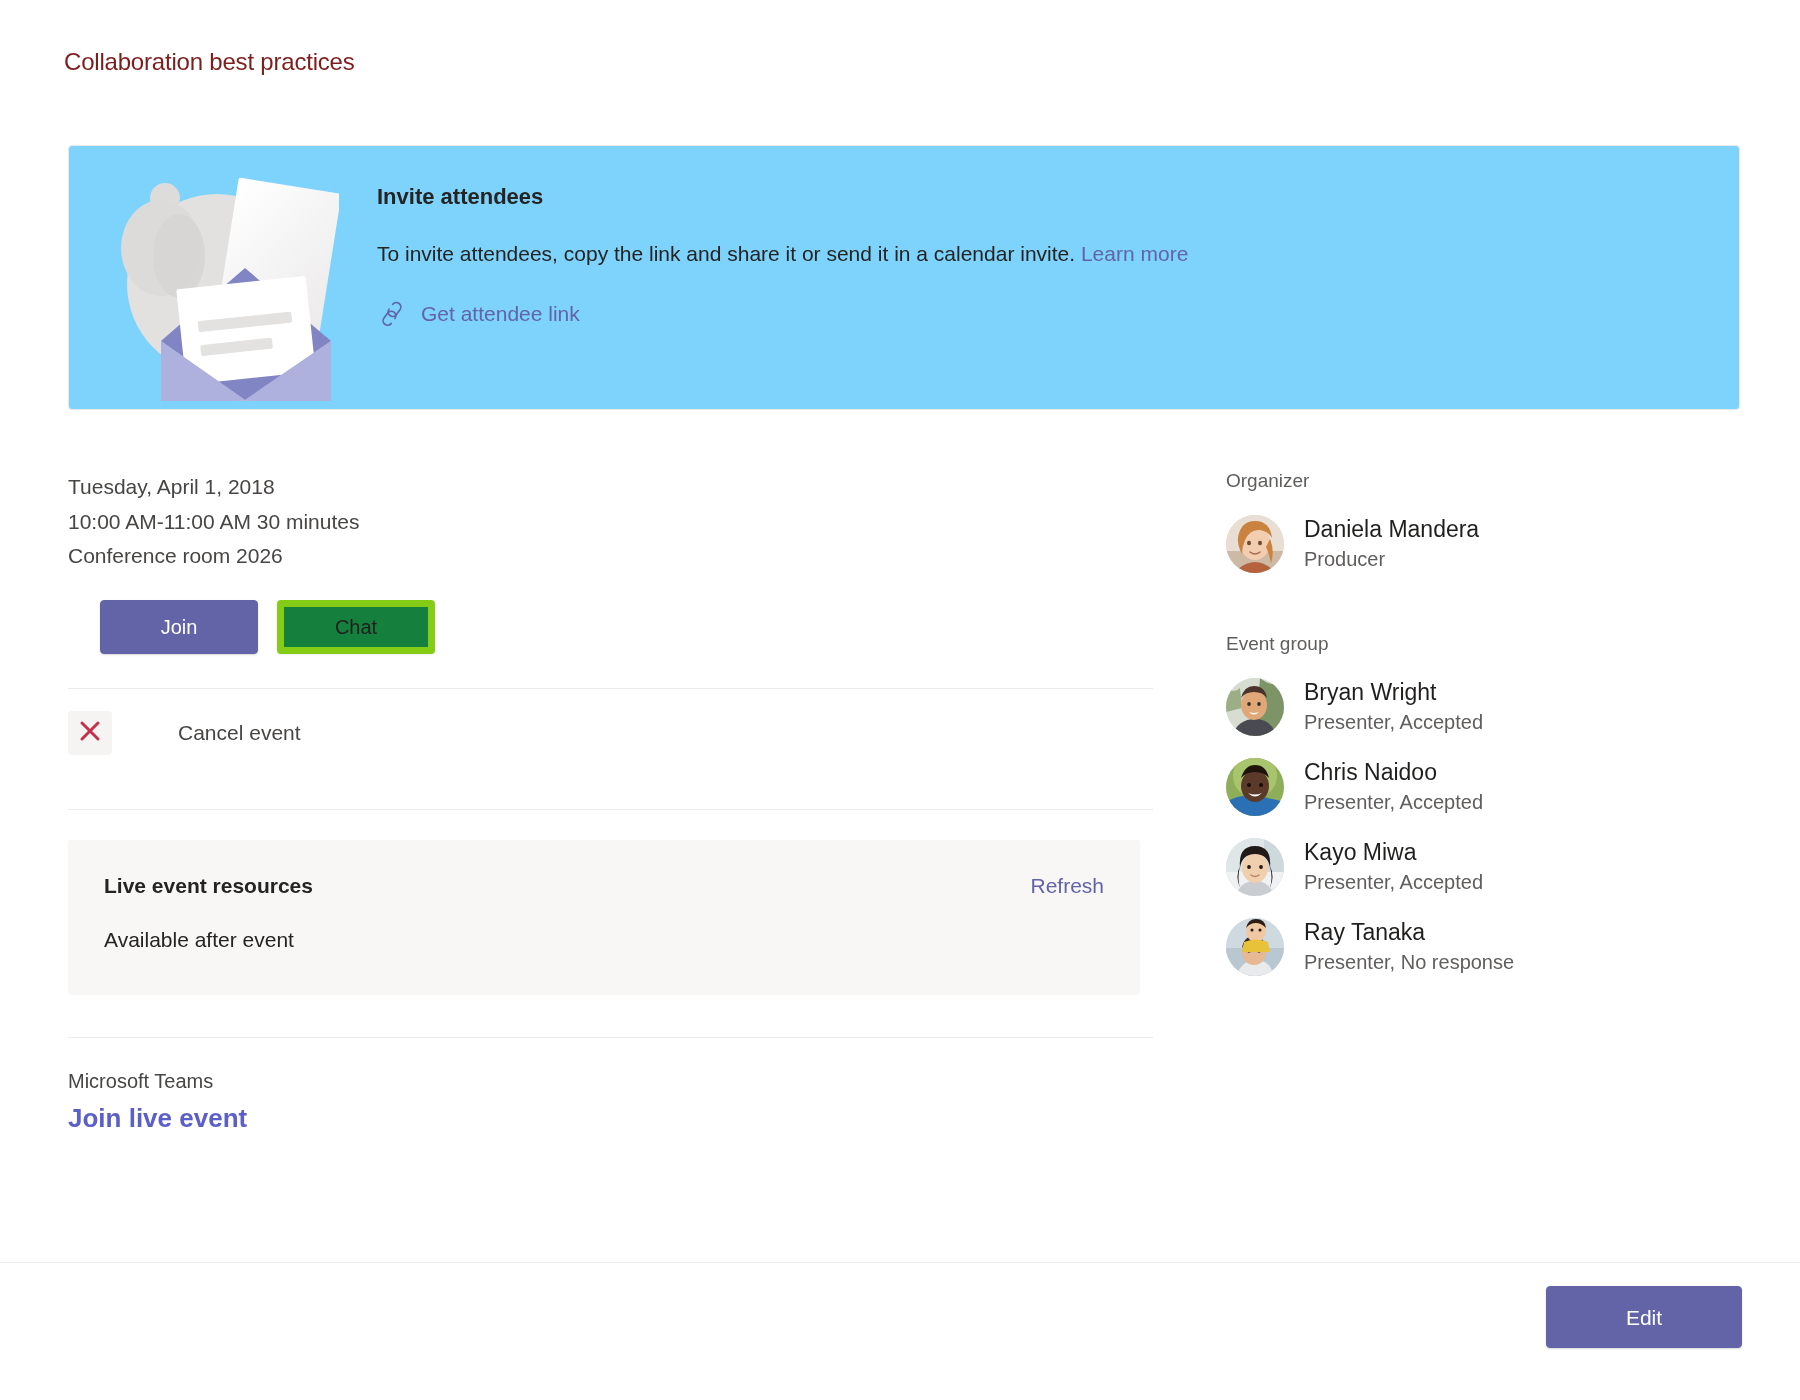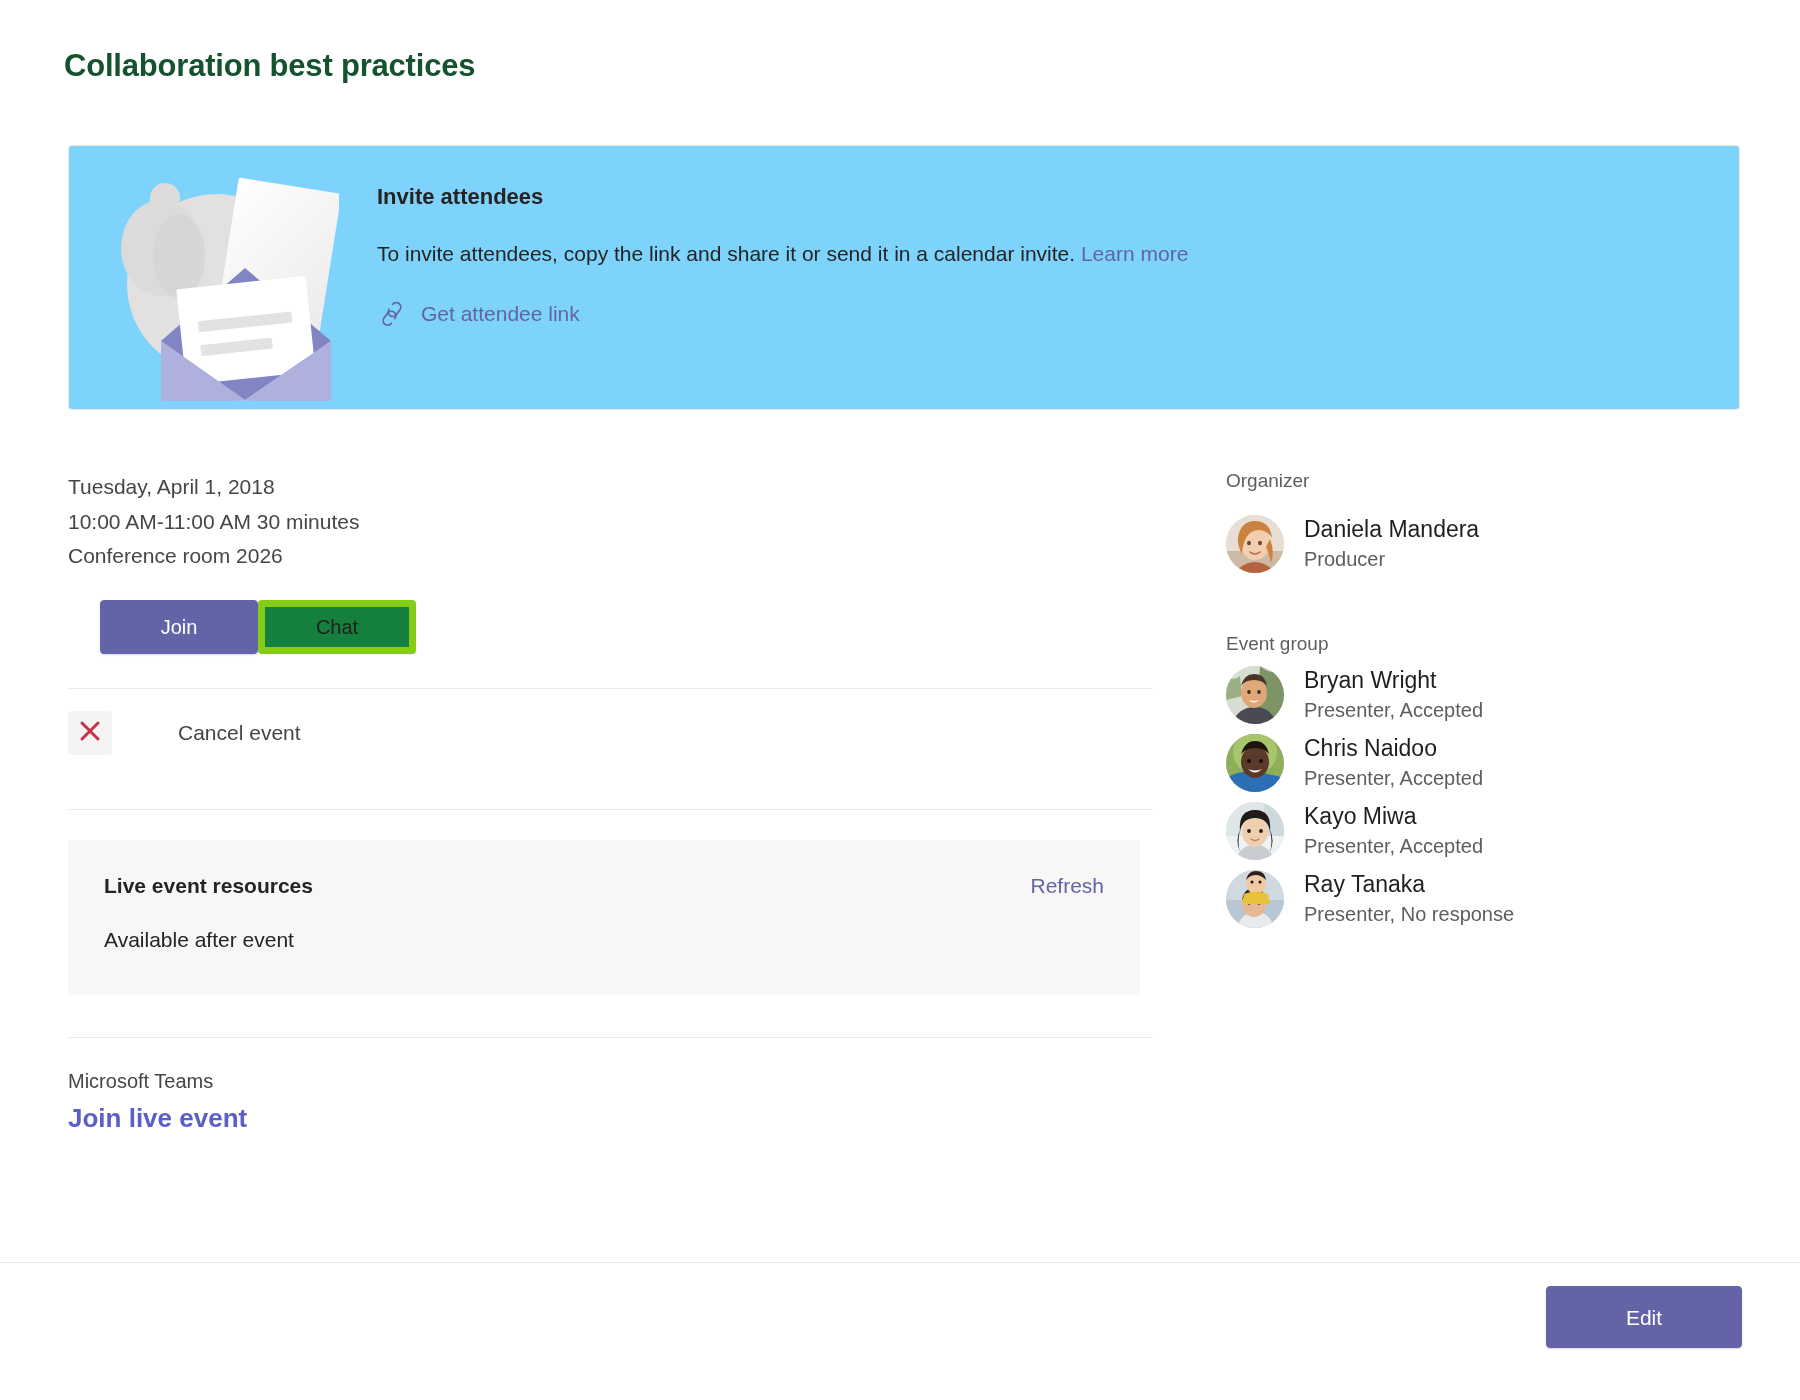--- a/index.html
+++ b/index.html
@@ -16,23 +16,23 @@
     height: 1400px;
     overflow: hidden;
     background: #ffffff;
   }
 
   
   .page-title {
     position: absolute;
     left: 64px;
     top: 48px;
-    font-size: 31px;
-    font-weight: 700;
-    color: #14532d;
+    font-size: 24px;
+    font-weight: 400;
+    color: #7f1d1d;
     letter-spacing: -0.2px;
   }
 
   
   .invite-banner {
     position: absolute;
     left: 68px;
     top: 145px;
     width: 1672px;
     height: 265px;
@@ -95,20 +95,21 @@
   }
   .meta-line {
     font-size: 21px;
     color: #484644;
     line-height: 1.65;
   }
 
   .btn-row {
     margin-top: 26px;
     display: flex;
+    gap: 19px;
     padding-left: 32px;
   }
   .btn {
     font-family: "Liberation Sans", sans-serif;
     font-size: 20px;
     border-radius: 4px;
     cursor: pointer;
     line-height: 1;
     display: inline-flex;
     align-items: center;
@@ -235,21 +236,21 @@
     color: #201f1e;
     line-height: 1.25;
   }
   .person-role {
     font-size: 20px;
     color: #605e5c;
     line-height: 1.3;
     margin-top: 2px;
   }
   .group-label { margin-top: 60px; }
-  .group-list .person { margin-top: 10px; align-items: center; }
+  .group-list .person { margin-top: 22px; align-items: center; }
 
   
   .footer-divider {
     position: absolute;
     left: 0;
     top: 1262px;
     width: 1800px;
     height: 1px;
     background: #ececec;
   }

